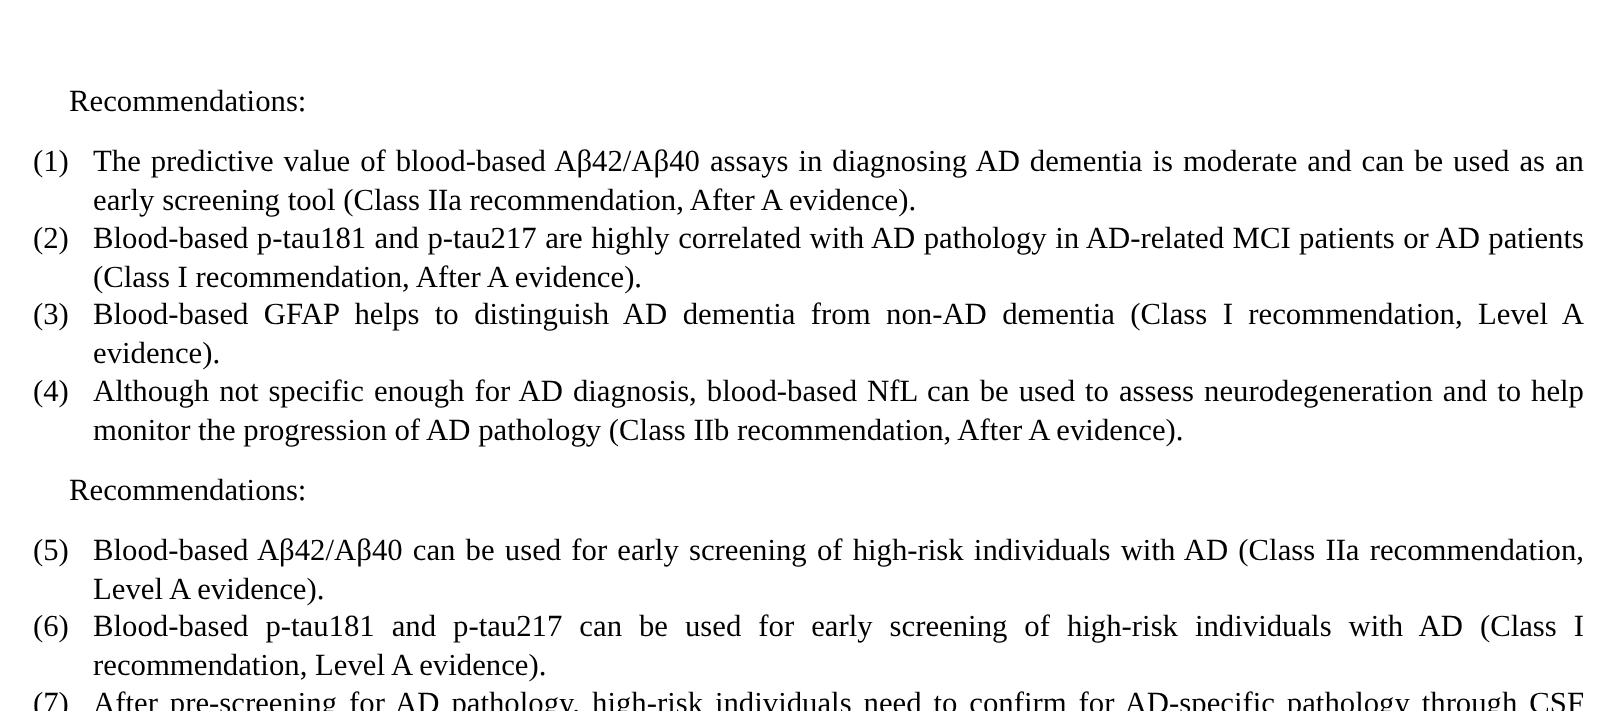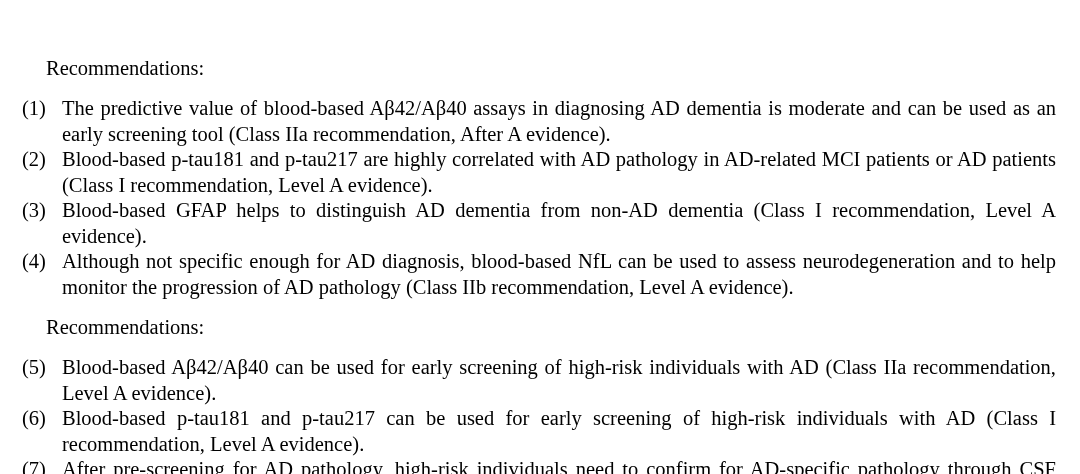--- a/index.html
+++ b/index.html
@@ -72,29 +72,29 @@
 
     <div class="gap-after-heading"></div>
 
     <ul class="rec-list">
       <li class="rec-item">
         <span class="rec-marker">(1)</span>
         <span class="rec-text">The predictive value of blood-based Aβ42/Aβ40 assays in diagnosing AD dementia is moderate and can be used as an early screening tool (Class IIa recommendation, After A evidence).</span>
       </li>
       <li class="rec-item">
         <span class="rec-marker">(2)</span>
-        <span class="rec-text">Blood-based p-tau181 and p-tau217 are highly correlated with AD pathology in AD-related MCI patients or AD patients (Class I recommendation, Level A evidence).</span>
+        <span class="rec-text">Blood-based p-tau181 and p-tau217 are highly correlated with AD pathology in AD-related MCI patients or AD patients (Class I recommendation, After A evidence).</span>
       </li>
       <li class="rec-item">
         <span class="rec-marker">(3)</span>
         <span class="rec-text">Blood-based GFAP helps to distinguish AD dementia from non-AD dementia (Class I recommendation, Level A evidence).</span>
       </li>
       <li class="rec-item">
         <span class="rec-marker">(4)</span>
-        <span class="rec-text">Although not specific enough for AD diagnosis, blood-based NfL can be used to assess neurodegeneration and to help monitor the progression of AD pathology (Class IIb recommendation, Level A evidence).</span>
+        <span class="rec-text">Although not specific enough for AD diagnosis, blood-based NfL can be used to assess neurodegeneration and to help monitor the progression of AD pathology (Class IIb recommendation, After A evidence).</span>
       </li>
     </ul>
   </div>
 
   <div class="gap-before-heading2"></div>
 
   <div class="section">
     <div class="section-heading">Recommendations:</div>
 
     <div class="gap-after-heading"></div>

